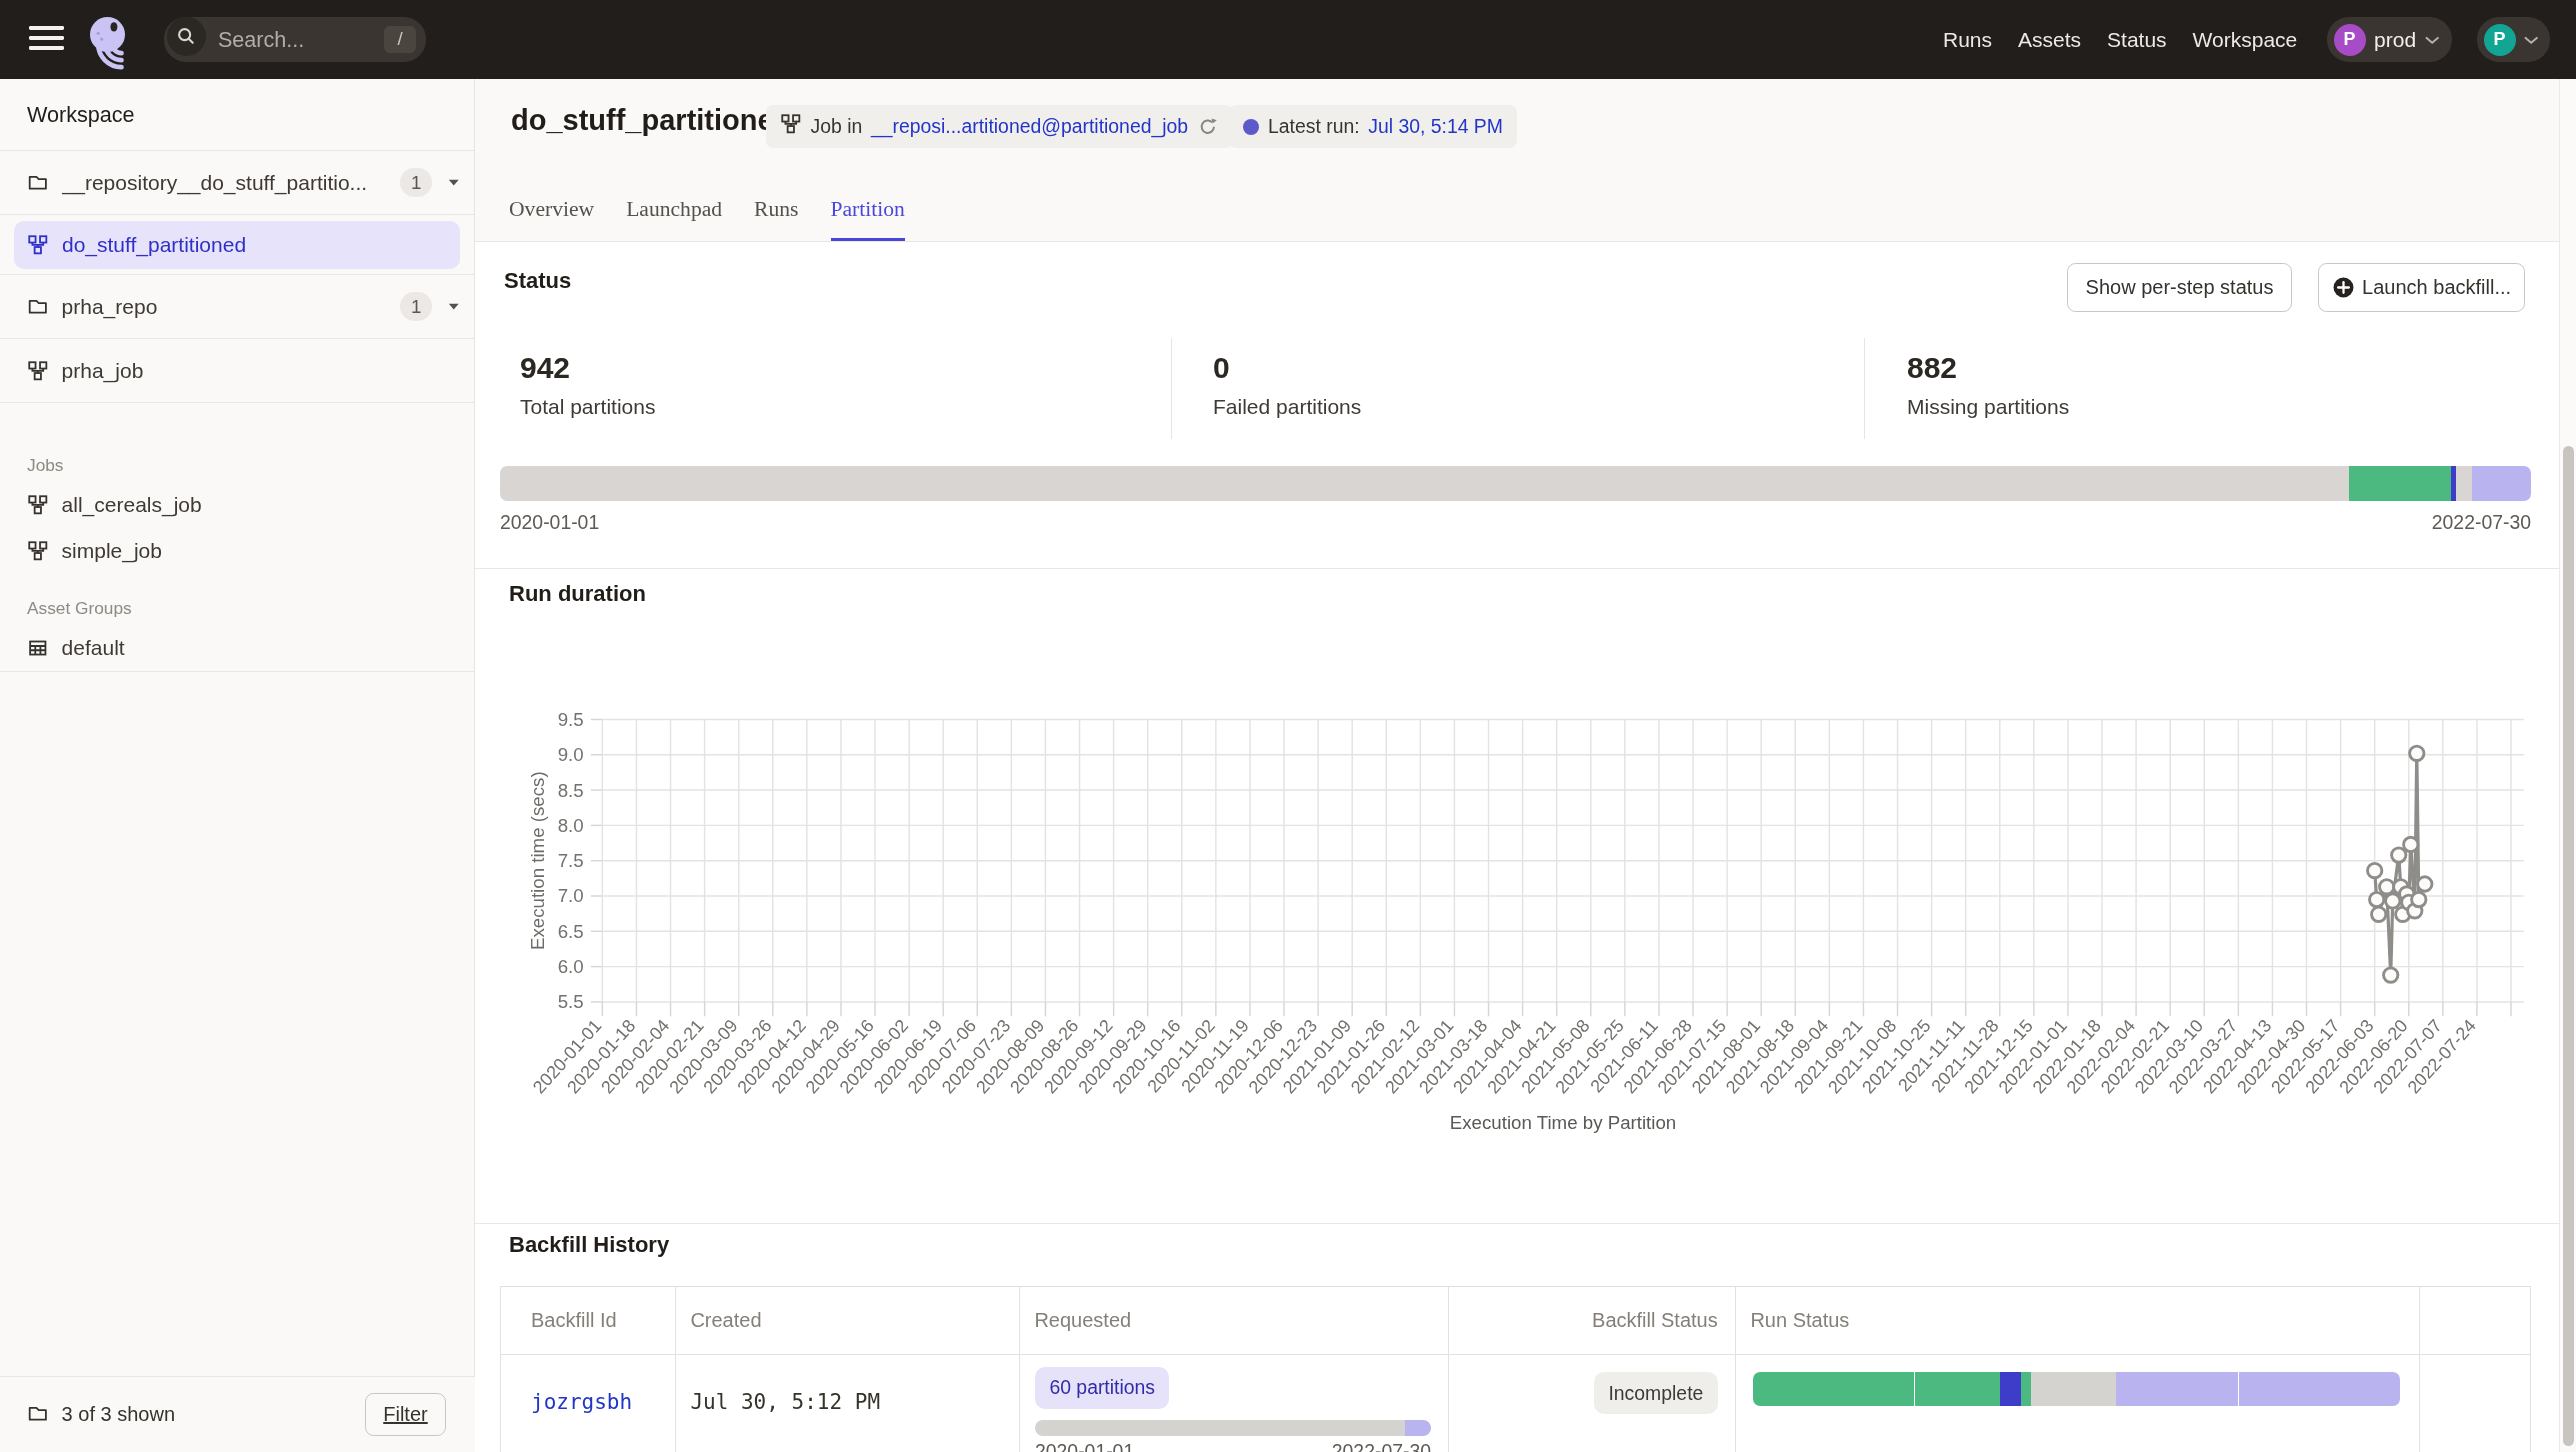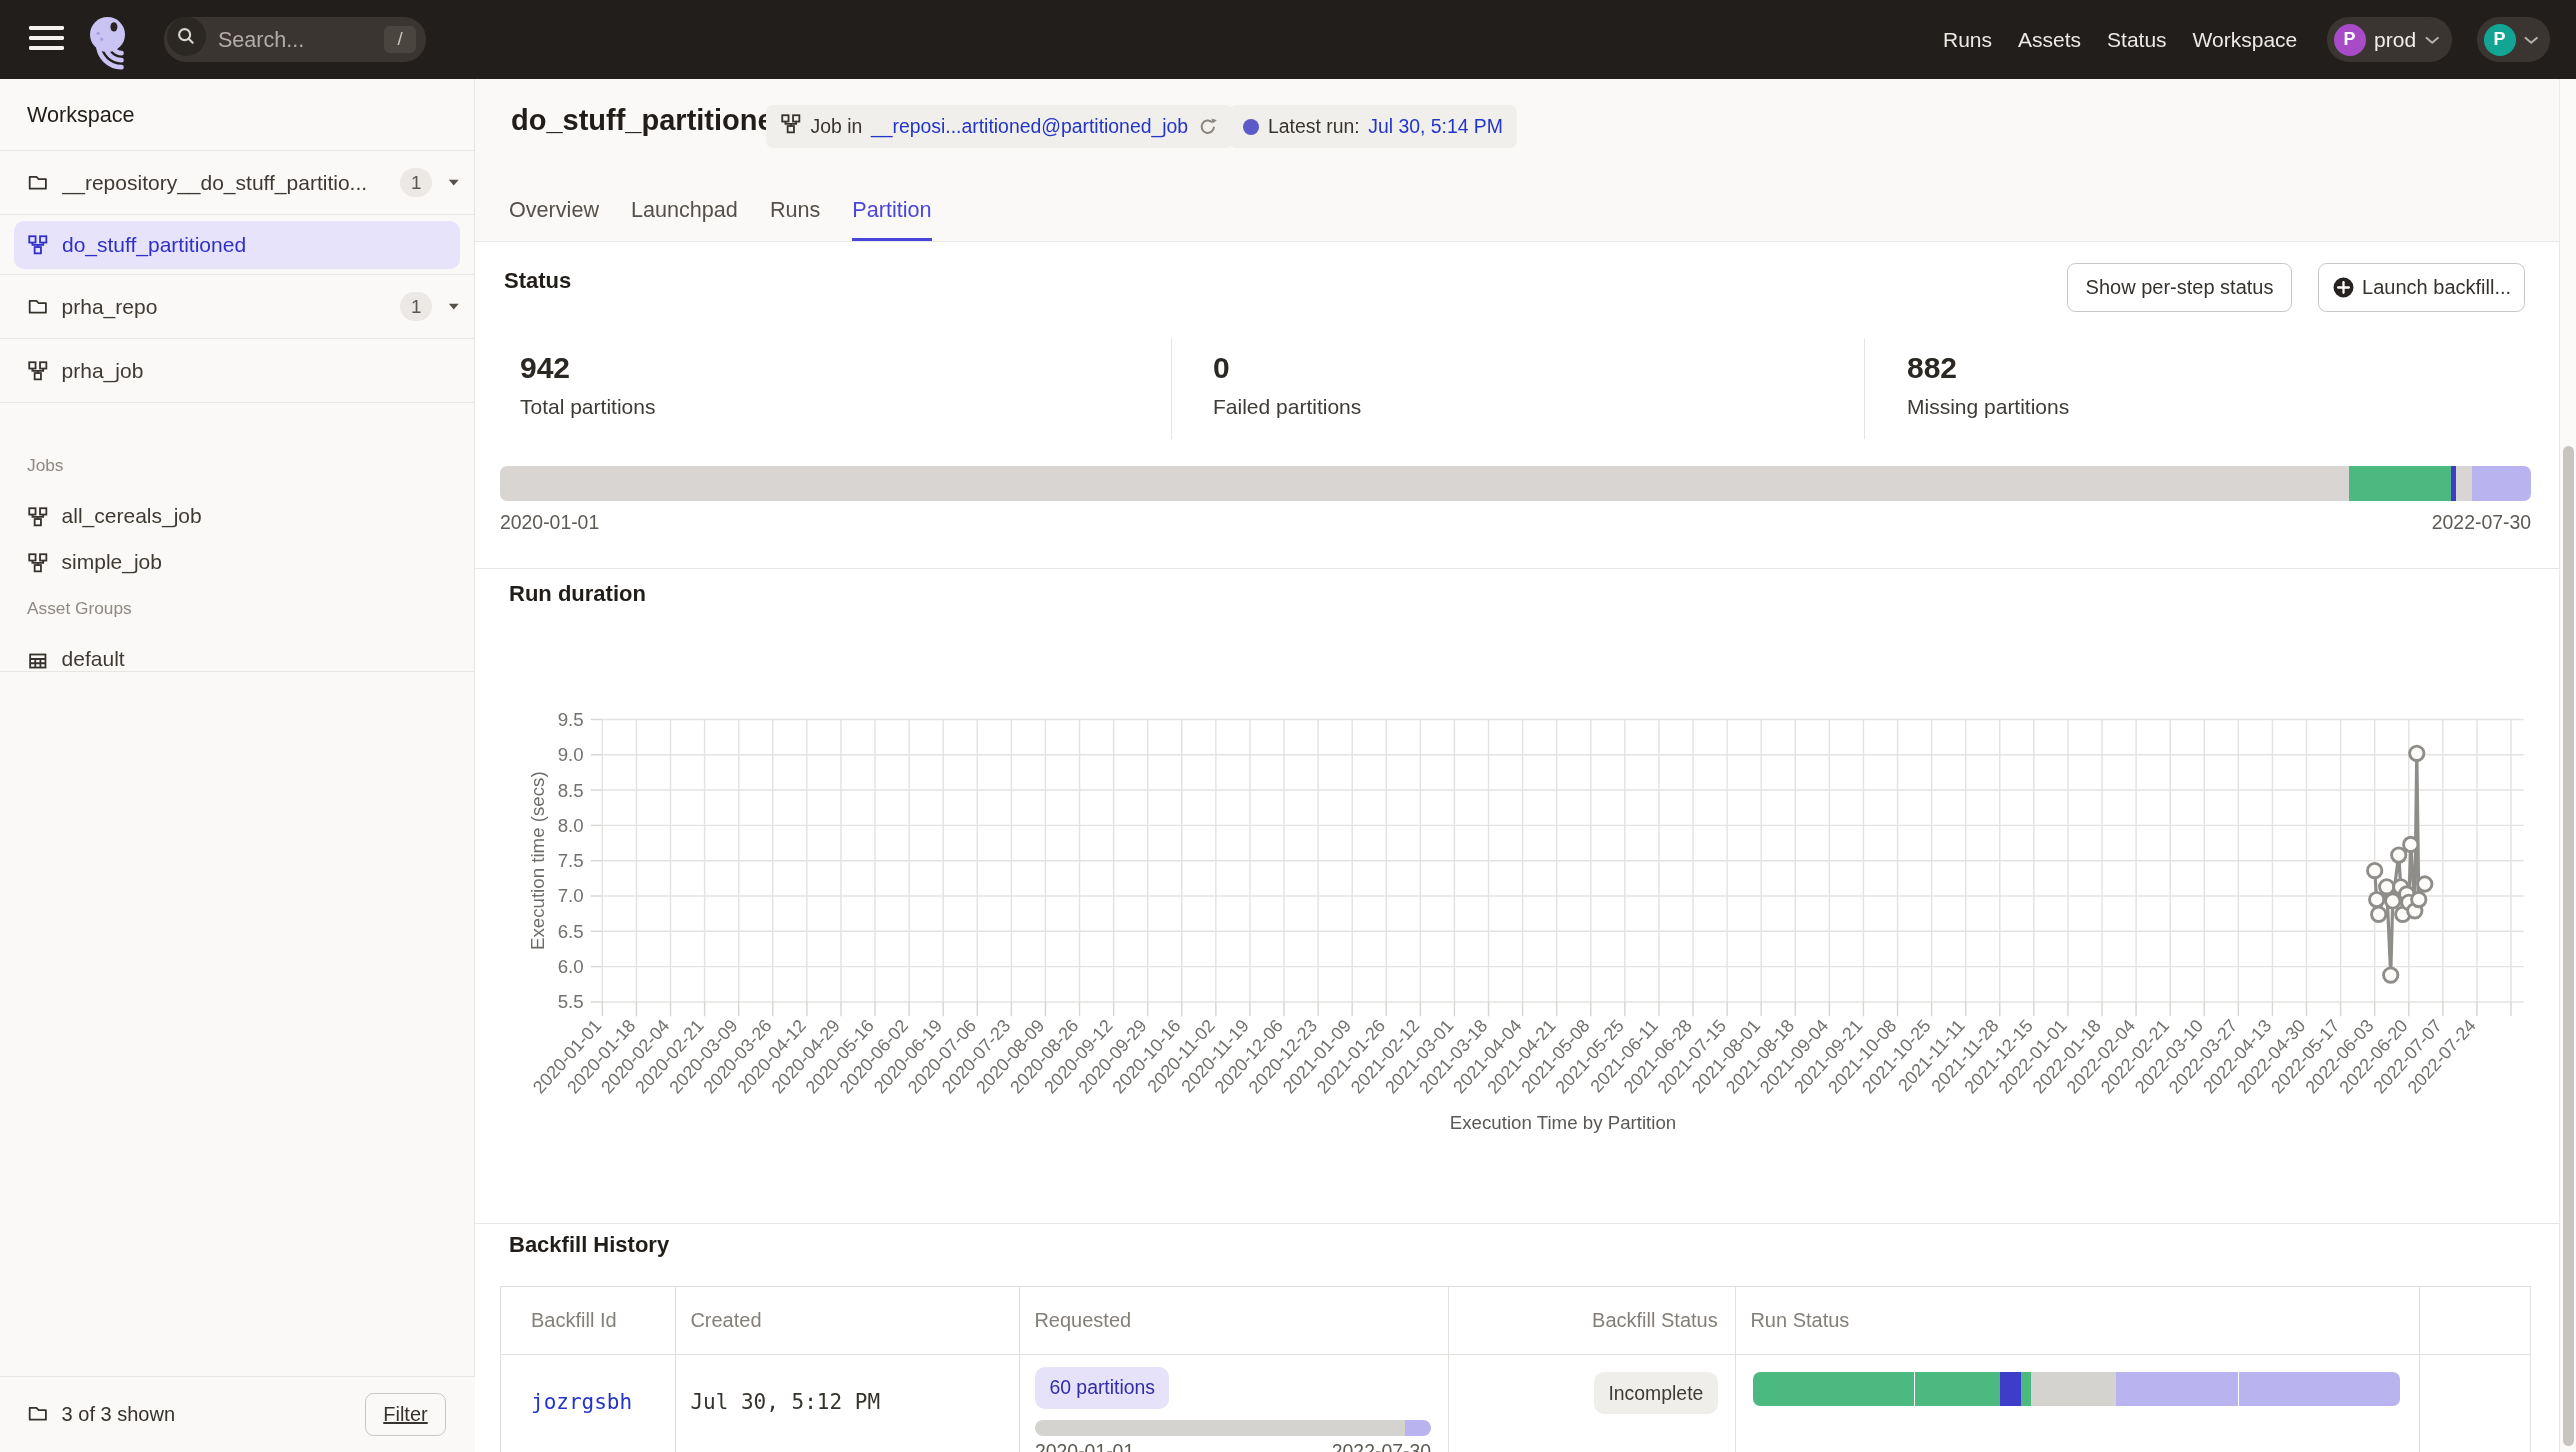--- a/index.html
+++ b/index.html
@@ -44,40 +44,40 @@
   .ws-row .sp{flex:1;}
   .badge{min-width:32px;height:29px;border-radius:14.4px;background:#EBE8E5;color:#5A554E;font-size:18.7px;
          display:flex;align-items:center;justify-content:center;margin-right:16px;}
   .ws-row-selwrap{height:60px;border-bottom:0.7px solid #E8E6E3;display:flex;align-items:center;
                   padding:0 14.4px;box-sizing:border-box;}
   .ws-selected{flex:1;height:48px;background:#E6E3FA;border-radius:10px;display:flex;align-items:center;
                padding-left:13px;cursor:pointer;}
   .ws-selected .lbl{font-size:21px;color:#3030C9;margin-left:13px;}
   .ws-section-label{margin:52px 0 5.8px 27px;font-size:17.3px;color:#8E8982;}
   .ws-section-label.second{margin-top:24.5px;}
-  .ws-item{height:46px;display:flex;align-items:flex-end;padding-left:27px;cursor:pointer;}
+  .ws-item{height:46px;display:flex;align-items:center;padding-left:27px;cursor:pointer;}
   .ws-item .lbl{font-size:21px;color:#3E3933;margin-left:13px;}
   .ws-sections{border-bottom:0.7px solid #E8E6E3;}
   .ws-footer{position:absolute;left:0;bottom:0;width:475px;height:76px;border-top:0.7px solid #E8E6E3;
              display:flex;align-items:center;box-sizing:border-box;padding:0 29px 0 27px;background:#FAF9F7;}
   .ws-footer .txt{font-size:20px;color:#36322D;margin-left:13px;flex:1;}
   .btn{border:0.7px solid #C9C6C2;border-radius:8.6px;background:#FFFFFF;font-size:20px;color:#36322D;
        display:flex;align-items:center;justify-content:center;cursor:pointer;
        font-family:"Liberation Sans",sans-serif;}
   .ws-footer .btn{width:81px;height:43px;background:transparent;text-decoration:underline;}
 
   
   .main{position:absolute;left:475px;top:79px;width:2084px;height:1373px;background:#FFFFFF;overflow:hidden;}
   .main-top-strip{position:absolute;left:0;top:0;width:2084px;height:163px;background:#FAF9F8;}
   .page-title{position:absolute;left:36px;top:24.5px;font-size:29px;font-weight:700;color:#211D19;}
   .tag{position:absolute;top:26px;height:43px;background:#F1EFEC;border-radius:7.2px;display:flex;
        align-items:center;padding:0 14.4px;gap:8.6px;font-size:19.4px;color:#383430;}
   .tag .link{color:#2335C8;cursor:pointer;}
   .dot{width:16px;height:16px;border-radius:8px;background:#5C5AC8;}
-  .tabs{position:absolute;left:34px;top:112px;height:51px;display:flex;gap:32px;}
+  .tabs{position:absolute;left:34px;top:112px;height:51px;display:flex;gap:32px;font-family:Liberation Serif, serif;}
   .tab{font-size:21.6px;color:#55504A;padding-top:5.8px;position:relative;cursor:pointer;}
   .tab.active{color:#4B46DB;}
   .tab.active::after{content:"";position:absolute;left:0;right:0;bottom:0;height:4.3px;background:#4B46DB;}
   .tabs-divider{position:absolute;left:0;top:162px;width:2084px;height:0.7px;background:#E9E7E4;}
 
   .status-heading{position:absolute;left:29px;top:189px;font-size:22px;font-weight:700;color:#211D19;}
   .btn-per-step{position:absolute;left:1592px;top:184px;width:225px;height:49px;}
   .btn-backfill{position:absolute;left:1843px;top:184px;width:207px;height:49px;gap:7.2px;}
   .stats{position:absolute;left:0;top:259px;width:2084px;height:101px;}
   .stat{position:absolute;top:13px;margin-left:20px;}

